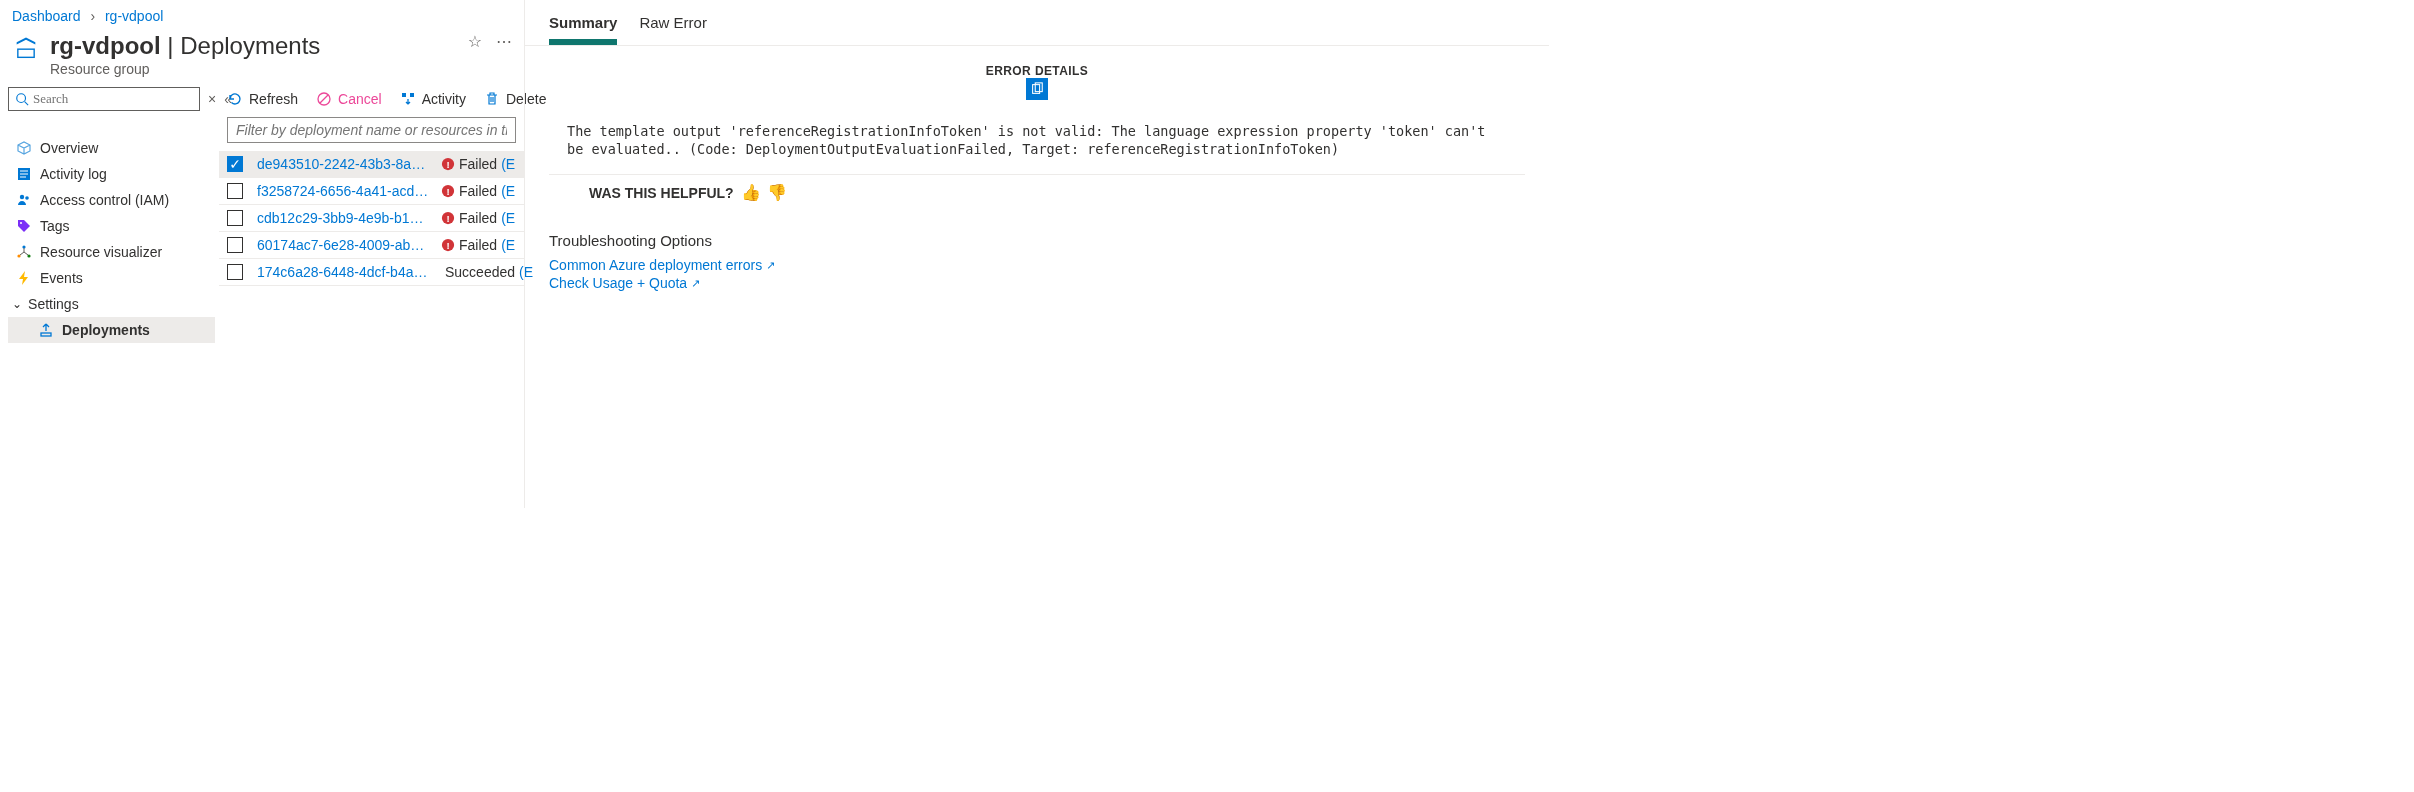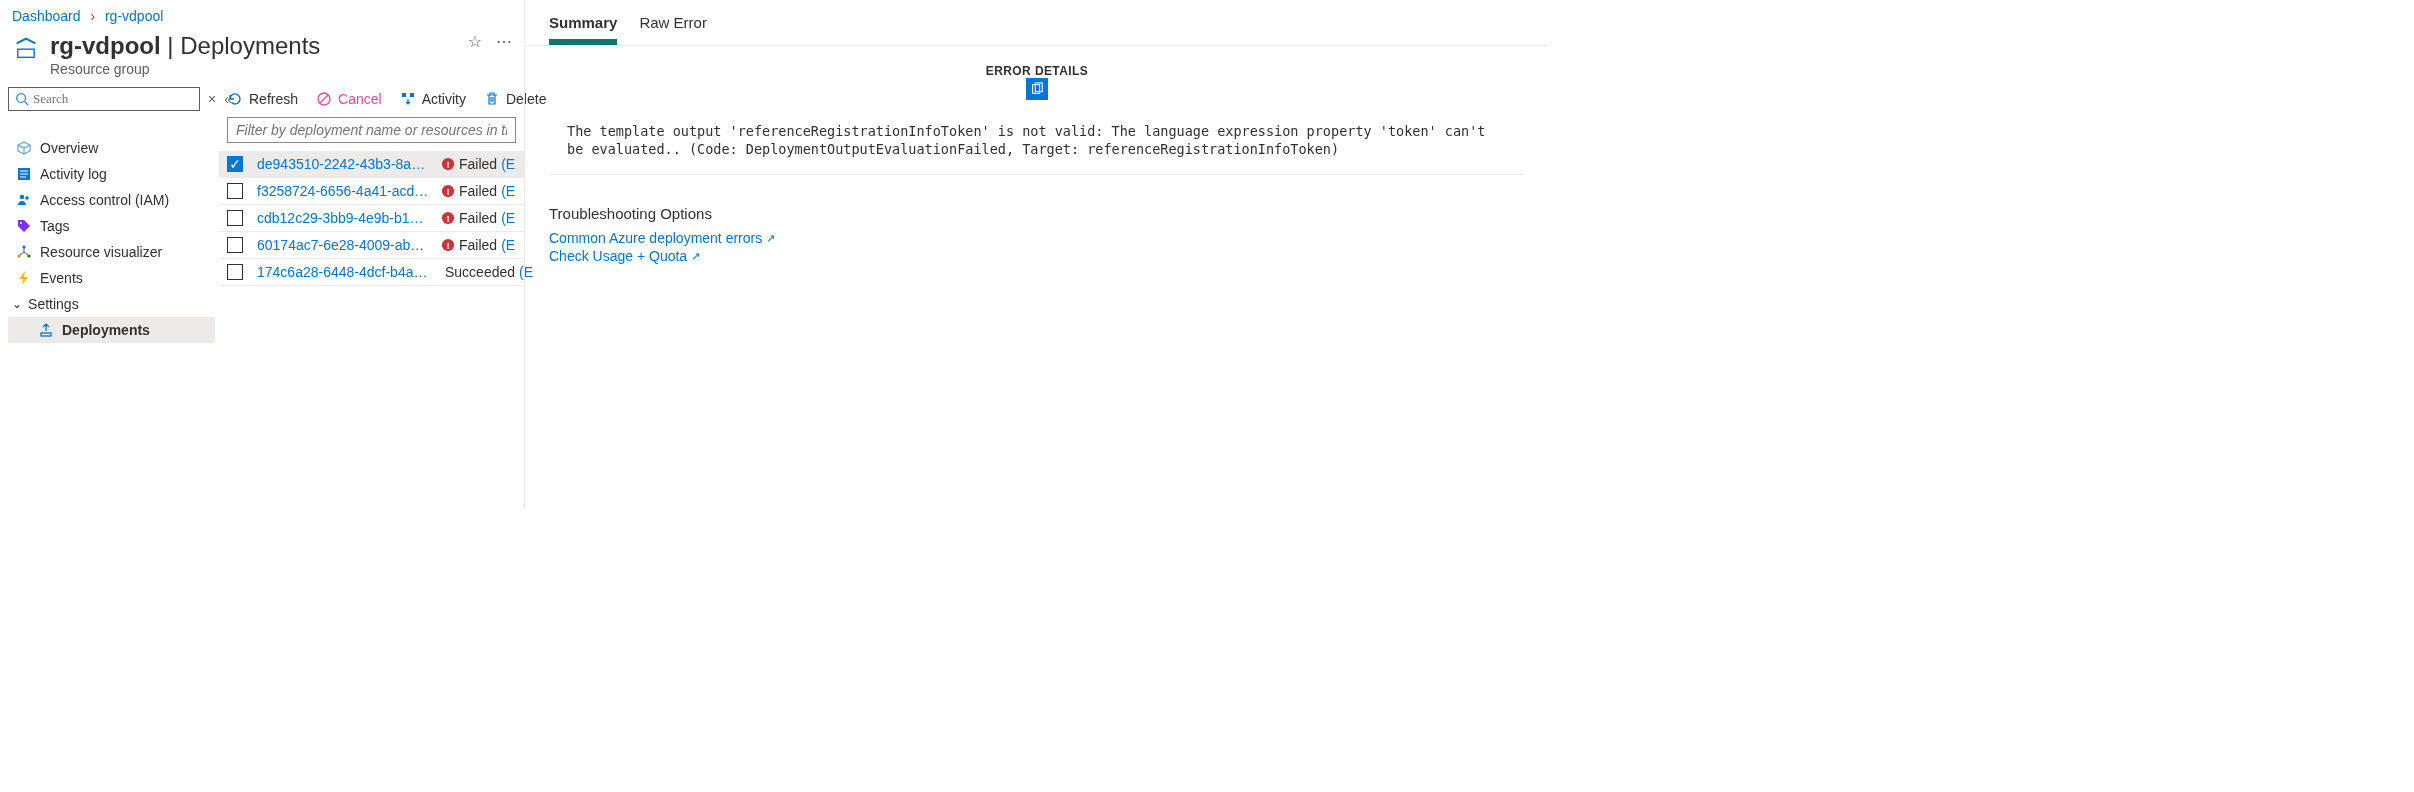--- a/index.html
+++ b/index.html
@@ -319,20 +319,27 @@
       <div class="sec-title-row">
         <div class="sec-title">ERROR DETAILS</div>
         <div class="copy-btn">
           <svg width="14" height="14" viewBox="0 0 16 16">
               <rect x="3" y="3" width="8" height="10" fill="none" stroke="#fff" stroke-width="1.2"></rect>
               <rect x="6" y="1" width="8" height="10" fill="none" stroke="#fff" stroke-width="1.2"></rect>
             </svg>
         </div>
       </div>
       <div class="err-text">The template output 'referenceRegistrationInfoToken' is not valid: The language expression property 'token' can't be evaluated.. (Code: DeploymentOutputEvaluationFailed, Target: referenceRegistrationInfoToken)</div>
+      <div class="helpful">
+        <span>WAS THIS HELPFUL?</span>
+        <span class="thumbs">
+          <span>👍</span>
+          <span>👎</span>
+        </span>
+      </div>
       <div class="troubleshoot">
         <h3>Troubleshooting Options</h3>
         <a href="#">
             <span>Common Azure deployment errors</span> 
             <span class="ext">↗</span>
           </a>
         <a href="#">
             <span>Check Usage + Quota</span> 
             <span class="ext">↗</span>
           </a>

